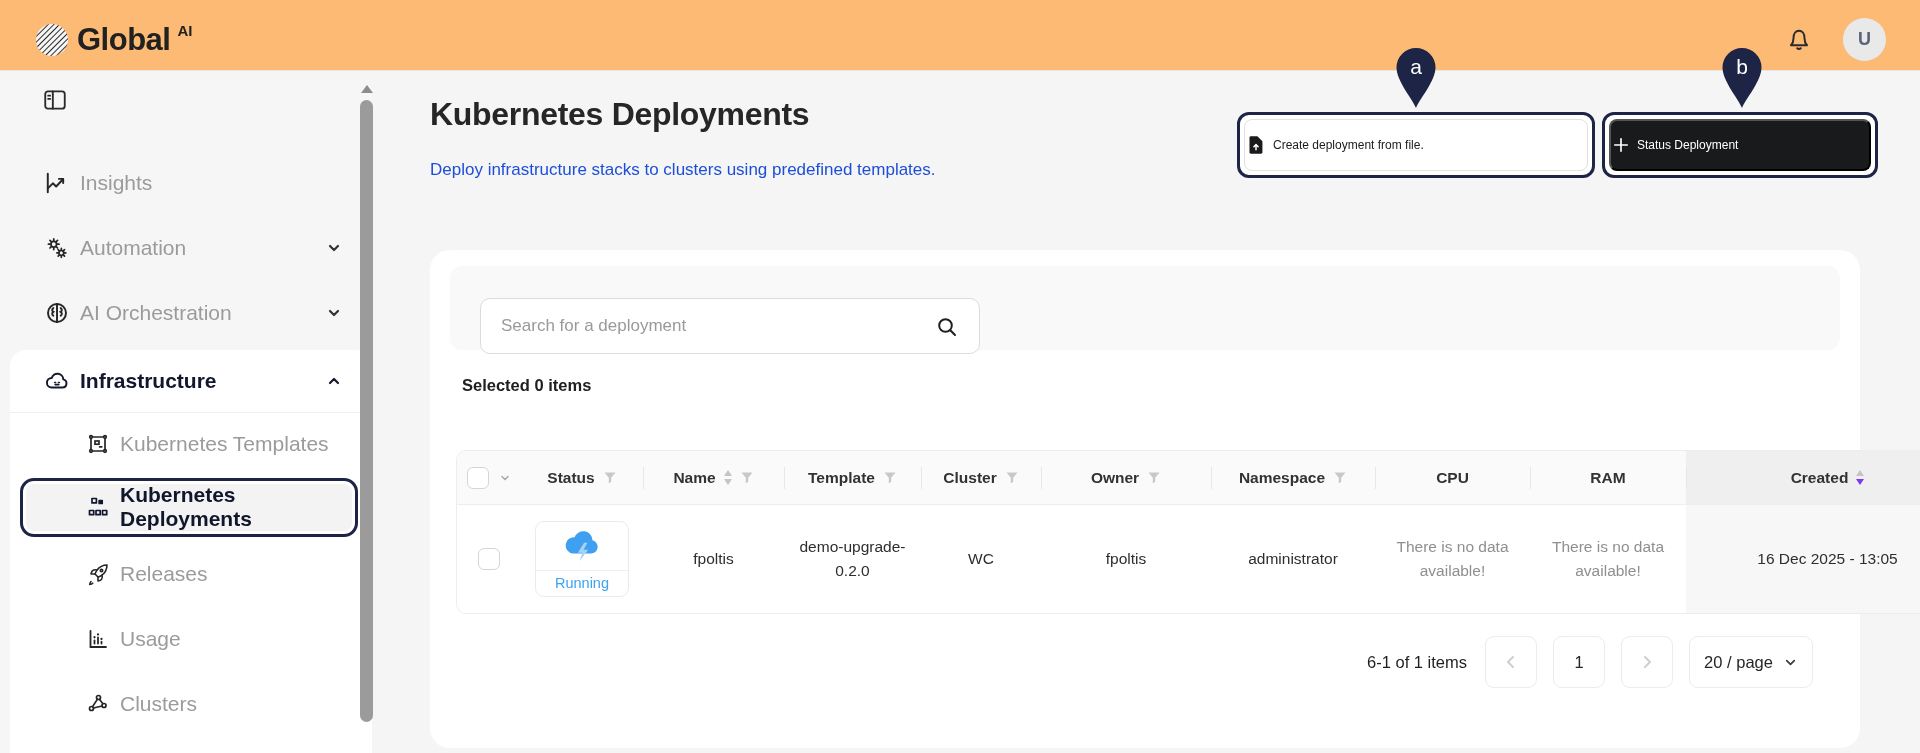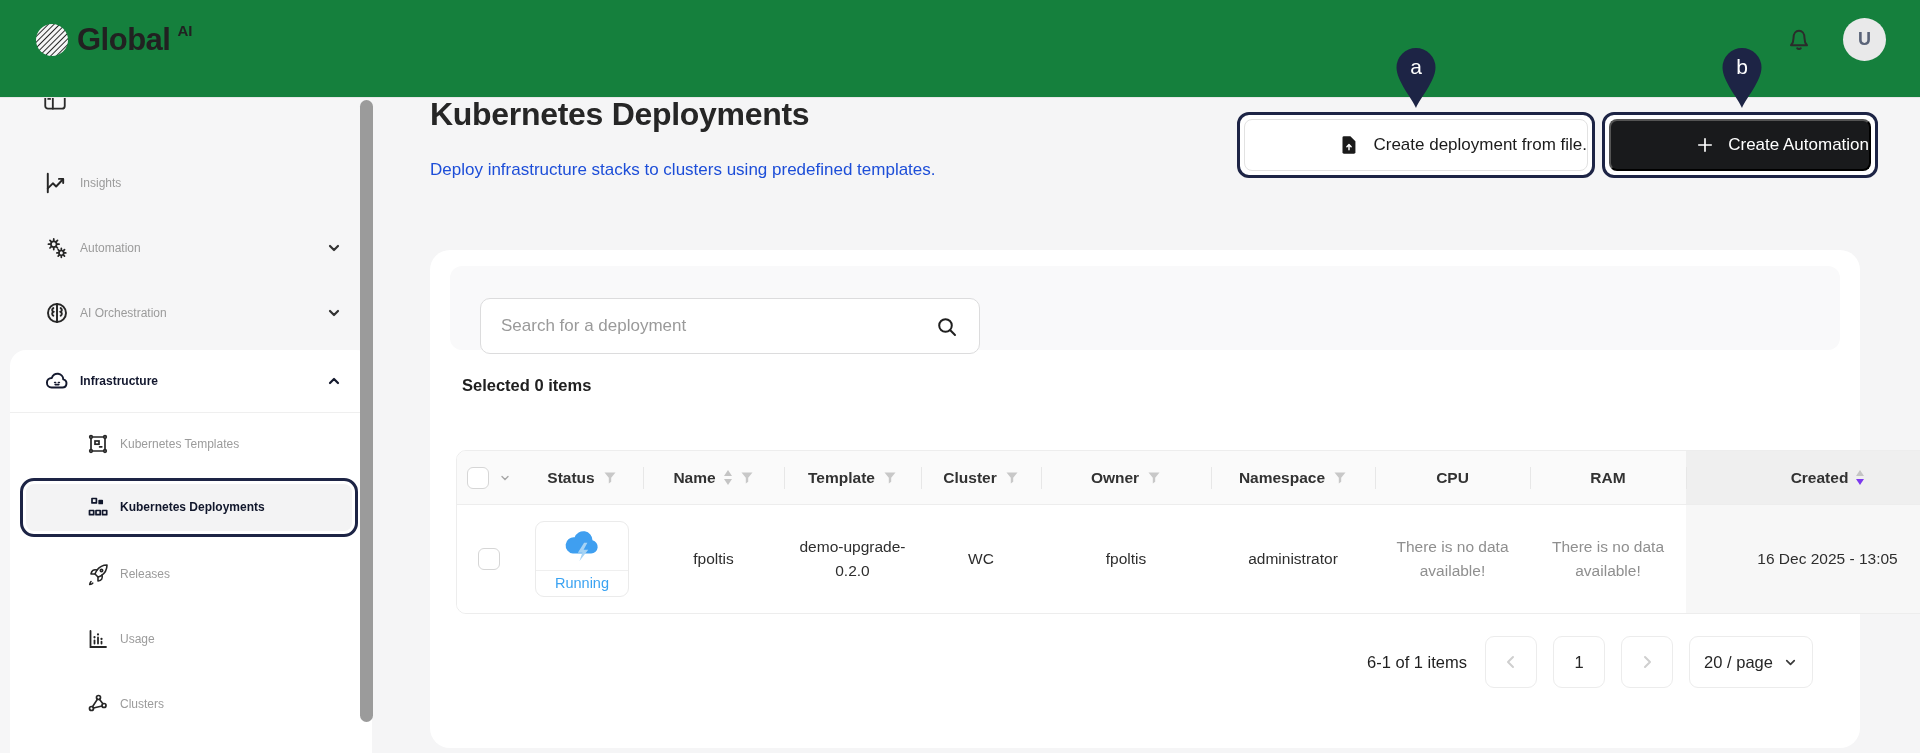--- a/index.html
+++ b/index.html
@@ -1,36 +1,36 @@
 <!DOCTYPE html>
 <html><head>
 <meta charset="utf-8">
 <style>
   * { margin:0; padding:0; box-sizing:border-box; }
   html,body { width:1920px; height:753px; overflow:hidden; background:#f5f5f6;
     font-family:"Liberation Sans", sans-serif; }
   .stage { position:relative; width:1920px; height:753px; }
 
   
-  .topbar { position:absolute; left:0; top:0; width:1920px; height:98px;
-    background:#15803d; border-bottom:1px solid #e7e7e8; z-index:2; }
+  .topbar { position:absolute; left:0; top:0; width:1920px; height:71px;
+    background:#fdba74; border-bottom:1px solid #e7e7e8; z-index:2; }
   .logo { position:absolute; left:34px; top:21px; display:flex; align-items:flex-start; gap:7px; }
   .logo-text { font-size:31px; font-weight:700; color:#212121; letter-spacing:-0.5px; line-height:37px; }
   .logo-sup { font-size:15px; font-weight:700; color:#212121; line-height:15px; margin-top:2px; }
   .bell { position:absolute; left:1784px; top:25px; width:30px; height:30px; }
   .avatar { position:absolute; left:1843px; top:18px; width:43px; height:43px; border-radius:50%;
     background:#e9e9ea; display:flex; align-items:center; justify-content:center;
     font-size:18px; font-weight:700; color:#5a6378; }
 
   
   .sidebar { position:absolute; left:0; top:79px; width:372px; height:674px; background:#f6f6f7; z-index:1; }
   .collapse-btn { position:absolute; left:42px; top:8px; width:26px; height:26px; }
   .side-row { position:absolute; left:0; width:358px; height:46px; display:flex; align-items:center; }
   .side-ico { position:absolute; left:44px; width:26px; height:26px; color:#262626; }
-  .side-label { position:absolute; left:80px; font-size:12px; color:#9b9b9b; }
+  .side-label { position:absolute; left:80px; font-size:21px; color:#9b9b9b; }
   .side-chev { position:absolute; left:326px; width:16px; height:16px; color:#333; }
   .infra-panel { position:absolute; left:10px; top:271px; width:362px; height:403px;
     background:#ffffff; border-radius:16px 16px 0 0; }
   .panel-divider { position:absolute; left:10px; top:333px; width:362px; height:1px; background:#efefef; }
   .side-row.group-active .side-label { color:#12172e; font-weight:700; }
   .sub-ico { left:86px; width:24px; height:24px; }
   .sub-label { left:120px; }
   .selected-box { position:absolute; left:20px; top:399px; width:338px; height:59px;
     border:3px solid #1d2445; border-radius:14px; background:#f3f3f4;
     box-shadow:inset 0 0 0 3px #ffffff; }
@@ -41,22 +41,22 @@
     background:#9b9b9b; border-radius:7px; }
 
   
   .page-title { position:absolute; left:430px; top:96px; font-size:32px; font-weight:700; color:#262626; letter-spacing:-0.3px; }
   .page-subtitle { position:absolute; left:430px; top:160px; font-size:17px; color:#1d4ed8; }
 
   .ring { position:absolute; top:112px; height:66px; border:3px solid #1d2445; border-radius:12px;
     background:#ffffff; padding:4px; }
   .ring-a { left:1237px; width:358px; }
   .ring-b { left:1602px; width:276px; }
-  .btn { width:100%; height:100%; border-radius:8px; display:flex; align-items:center; justify-content:flex-end; gap:13px;
-    font-size:17px; cursor:pointer; }
+  .btn { width:100%; height:100%; border-radius:8px; display:flex; align-items:center; justify-content:flex-start; gap:6px;
+    font-size:12px; cursor:pointer; }
   .btn-light { background:#ffffff; border:1px solid #e2e2e2; color:#1b1b1b; font-weight:500; }
   .btn-dark { background:#191a1c; color:#ffffff; font-weight:500; }
 
   .pin { position:absolute; top:46px; width:44px; height:64px; z-index:3; }
   .pin-letter { position:absolute; left:0; top:9px; width:44px; text-align:center;
     color:#ffffff; font-size:21px; }
 
   
   .card { position:absolute; left:430px; top:250px; width:1430px; height:498px;
     background:#ffffff; border-radius:20px; }
@@ -298,21 +298,21 @@
     </button>
   </div>
 
   <div class="ring ring-b">
     <button class="btn btn-dark">
       <span>
         <svg width="20" height="20" viewBox="0 0 24 24" fill="none" stroke="#ffffff" stroke-width="2" stroke-linecap="round">
             <path d="M12 4.5v15M4.5 12h15"></path>
           </svg>
       </span>
-      <span>Create Automation</span>
+      <span>Status Deployment</span>
     </button>
   </div>
 
   <div class="pin" style="left:1394px">
     <svg width="44" height="64" viewBox="0 0 44 64">
       <path d="M22 62C18.5 53 2.5 35 2.5 21.5a19.5 19.5 0 1 1 39 0C41.5 35 25.5 53 22 62z" fill="#1d2445"></path>
     </svg>
     <span class="pin-letter">a</span>
   </div>
   <div class="pin" style="left:1720px">

